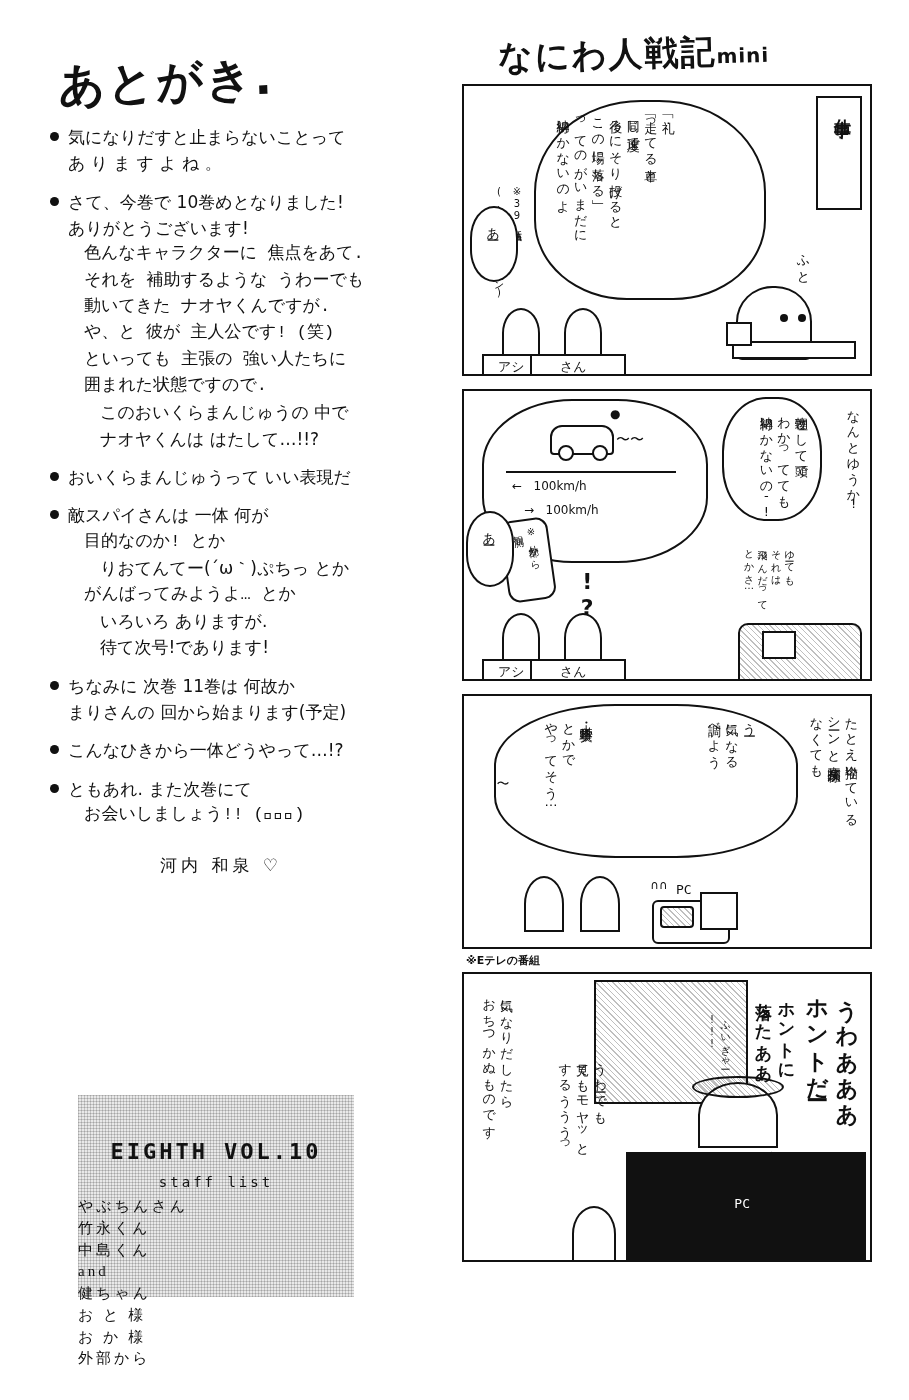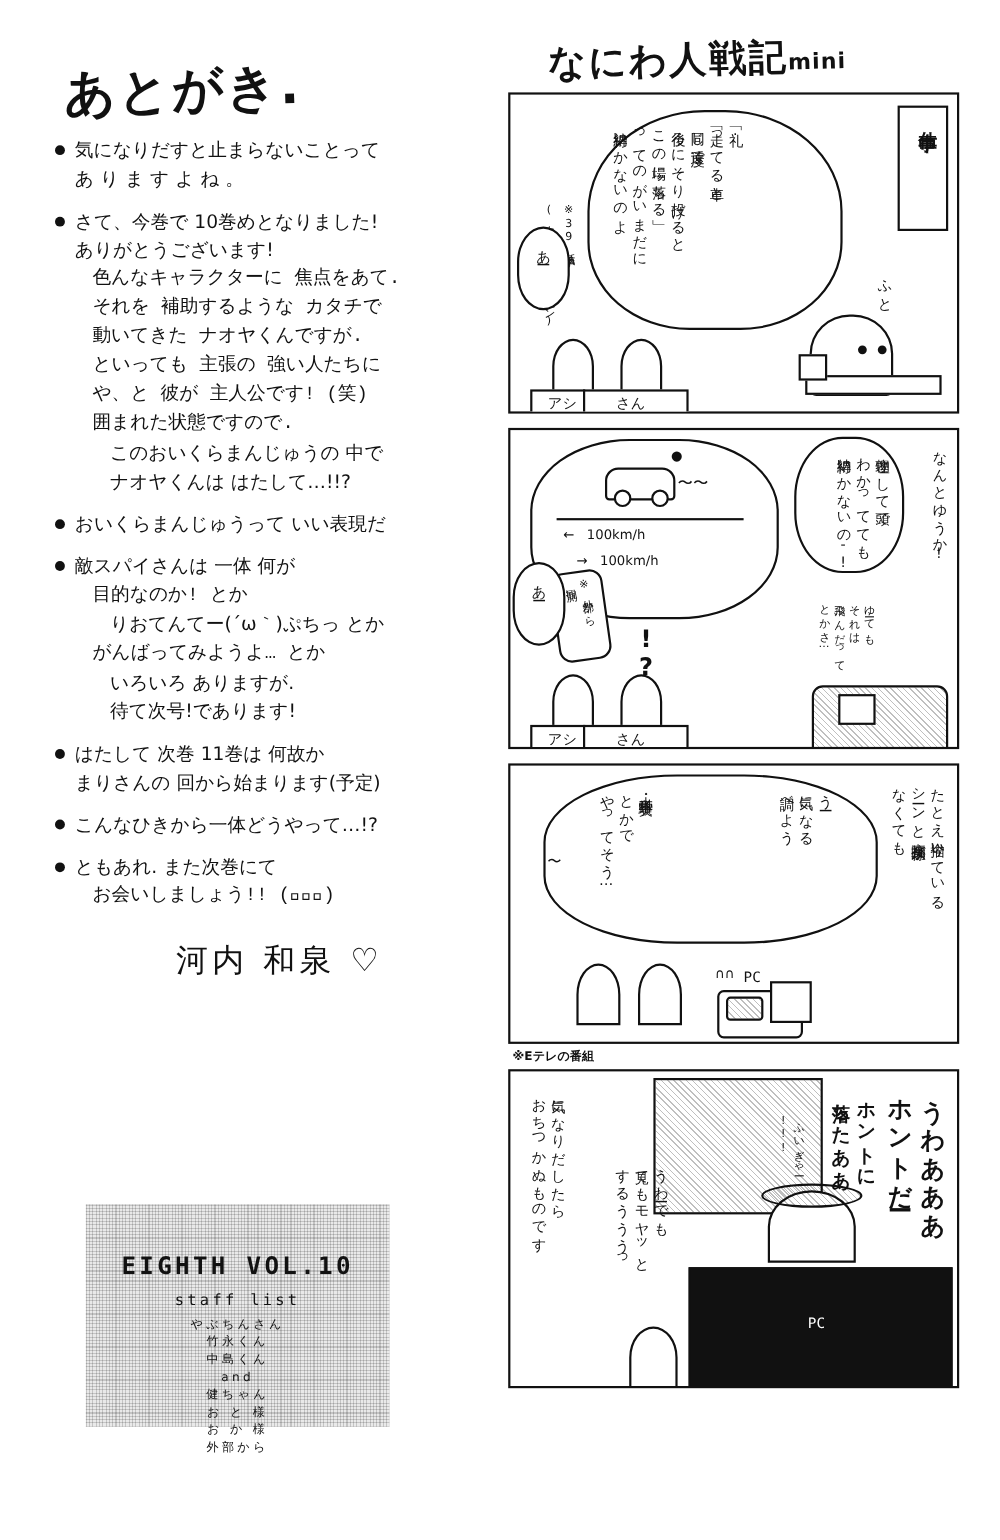--- a/index.html
+++ b/index.html
@@ -15,35 +15,35 @@
       font-family:"DejaVu Sans","Liberation Sans",sans-serif;
   }
   .bullets{margin:14px 0 0 6px;}
   .bullet{position:relative;margin:0 0 12px 0;padding-left:22px;
           font-size:17px;line-height:1.55;}
   .bullet::before{content:"";position:absolute;left:4px;top:8px;
           width:9px;height:9px;border-radius:50%;background:#111;}
   .bullet .ln{display:block;white-space:pre;}
   .ind1{padding-left:16px;font-family:Liberation Mono, monospace;}
   .ind2{padding-left:32px;}
-  .signature{margin:26px 0 0 120px;font-size:29px;letter-spacing:4px;}
+  .signature{margin:26px 0 0 120px;font-size:17px;letter-spacing:4px;}
 
   
   .staff-box{position:absolute;left:78px;top:1095px;width:276px;height:202px;
       background:
         repeating-linear-gradient(0deg, rgba(0,0,0,.16) 0 1px, transparent 1px 3px),
         repeating-linear-gradient(90deg, rgba(0,0,0,.16) 0 1px, transparent 1px 3px),
         #e9e9e9;
       box-sizing:border-box;}
   .staff-title{margin-top:44px;text-align:center;font-size:22px;font-weight:bold;
       letter-spacing:3px;font-family:"DejaVu Sans Mono","Liberation Mono",monospace;}
   .staff-sub{text-align:center;font-size:14px;letter-spacing:3px;margin-top:10px;
       font-family:"DejaVu Sans Mono","Liberation Mono",monospace;}
   .staff-list{margin-top:6px;}
-  .staff-item{text-align:center;font-size:11px;letter-spacing:3px;line-height:1.45;}
+  .staff-item{font-size:15px;letter-spacing:3px;line-height:1.45;font-family:Liberation Serif, serif;}
 
   
   .right{position:absolute;left:462px;top:20px;width:410px;}
   .comic-title{font-size:34px;font-weight:bold;letter-spacing:2px;
       margin:10px 0 8px 36px;transform:rotate(-1.5deg);}
   .comic-title .mini{font-size:20px;letter-spacing:1px;}
 
   .panel{position:relative;border:2px solid #111;background:#fff;
          box-sizing:border-box;margin-bottom:13px;overflow:hidden;}
   .p1{height:292px;}
@@ -94,44 +94,44 @@
 
       <div class="bullet">
         <span class="ln">気になりだすと止まらないことって</span>
         <span class="ln">あ り ま す よ ね 。</span>
       </div>
 
       <div class="bullet">
         <span class="ln">さて、今巻で 10巻めとなりました!</span>
         <span class="ln">ありがとうございます!</span>
         <span class="ln ind1">色んなキャラクターに 焦点をあて.</span>
-        <span class="ln ind1">それを 補助するような カタチで</span>
+        <span class="ln ind1">それを 補助するような うわーでも</span>
         <span class="ln ind1">動いてきた ナオヤくんですが.</span>
+        <span class="ln ind1">や、と 彼が 主人公です! (笑)</span>
         <span class="ln ind1">といっても 主張の 強い人たちに</span>
-        <span class="ln ind1">や、と 彼が 主人公です! (笑)</span>
         <span class="ln ind1">囲まれた状態ですので.</span>
         <span class="ln ind2">このおいくらまんじゅうの 中で</span>
         <span class="ln ind2">ナオヤくんは はたして…!!?</span>
       </div>
 
       <div class="bullet">
         <span class="ln">おいくらまんじゅうって いい表現だ</span>
       </div>
 
       <div class="bullet">
         <span class="ln">敵スパイさんは 一体 何が</span>
         <span class="ln ind1">目的なのか! とか</span>
         <span class="ln ind2">りおてんてー(´ω｀)ぷちっ とか</span>
         <span class="ln ind1">がんばってみようよ… とか</span>
         <span class="ln ind2">いろいろ ありますが.</span>
         <span class="ln ind2">待て次号!であります!</span>
       </div>
 
       <div class="bullet">
-        <span class="ln">はたして 次巻 11巻は 何故か</span>
+        <span class="ln">ちなみに 次巻 11巻は 何故か</span>
         <span class="ln">まりさんの 回から始まります(予定)</span>
       </div>
 
       <div class="bullet">
         <span class="ln">こんなひきから一体どうやって…!?</span>
       </div>
 
       <div class="bullet">
         <span class="ln">ともあれ. また次巻にて</span>
         <span class="ln ind1">お会いしましょう!! (ﾟ∀ﾟ)</span>

